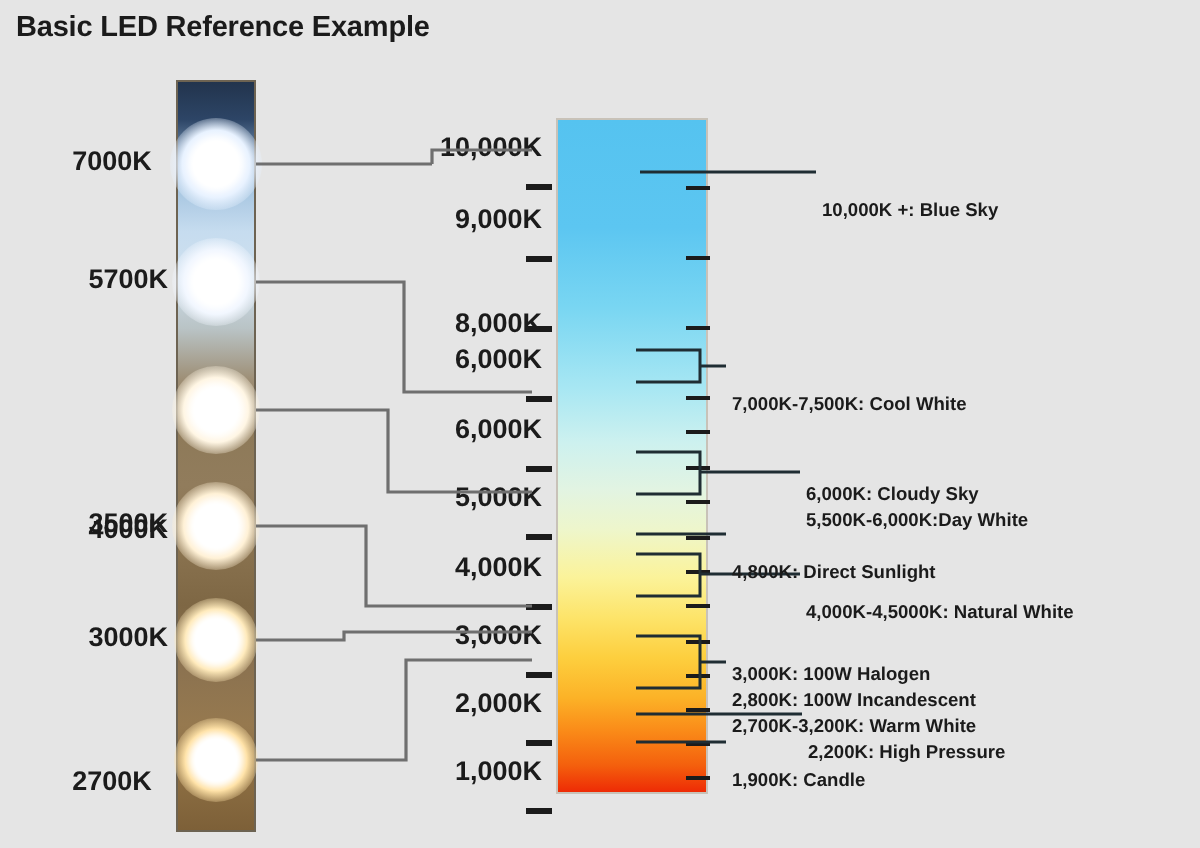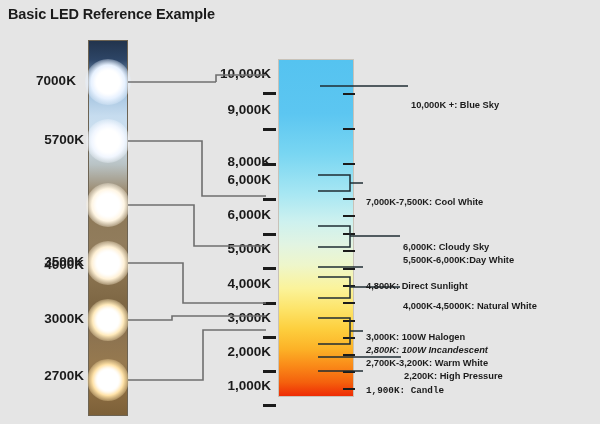--- a/index.html
+++ b/index.html
@@ -196,21 +196,21 @@
         <span class="core"></span>
       </div>
     </div>
 
   <div id="led-label-group">
       <div class="led-label" style="top: 73px; right: auto; left: 28px; width: 56px; text-align: center;">7000K</div>
       <div class="led-label" style="top: 132px; right: auto; left: 28px; width: 56px;">5700K</div>
       <div class="led-label" style="top: 213px; right: auto; left: 28px; width: 56px; margin-top: 44px;">4000K</div>
       <div class="led-label" style="top: 254px; right: auto; left: 28px; width: 56px;">3500K</div>
       <div class="led-label" style="top: 311px; right: auto; left: 28px; width: 56px;">3000K</div>
-      <div class="led-label" style="top: 368px; right: auto; left: 28px; width: 56px;">2700K</div>
+      <div class="led-label" style="top: 383px; right: auto; left: 28px; width: 56px; text-align: center;">2700K</div>
     </div>
 
   <div id="kelvin-bar"></div>
 
   <div id="kelvin-label-group">
       <div class="k-label" style="top: 66px;">10,000K</div>
       <div class="k-tick" style="top: 92px;"></div>
       <div class="k-label" style="top: 102px;">9,000K</div>
       <div class="k-tick" style="top: 128px;"></div>
       <div class="k-label" style="top: 137px; margin-top: 17px;">8,000K</div>
@@ -290,19 +290,19 @@
   </svg>
 
   <div id="annotation-group">
       <div class="anno" style="left: 411px; top: 80px;">10,000K +: Blue Sky</div>
       <div class="anno" style="left: 366px; top: 177px;">7,000K-7,500K: Cool White</div>
       <div class="anno" style="left: 403px; top: 222px;">6,000K: Cloudy Sky</div>
       <div class="anno" style="left: 403px; top: 235px;">5,500K-6,000K:Day White</div>
       <div class="anno" style="left: 366px; top: 261px;">4,800K: Direct Sunlight</div>
       <div class="anno" style="left: 403px; top: 281px;">4,000K-4,5000K: Natural White</div>
       <div class="anno" style="left: 366px; top: 312px;">3,000K: 100W Halogen</div>
-      <div class="anno" style="left: 366px; top: 325px; font-style: italic;">2,800K: 100W Incandescent</div>
+      <div class="anno" style="left: 366px; top: 325px;">2,800K: 100W Incandescent</div>
       <div class="anno" style="left: 366px; top: 338px;">2,700K-3,200K: Warm White</div>
       <div class="anno" style="left: 404px; top: 351px;">2,200K: High Pressure</div>
-      <div class="anno" style="left: 366px; top: 365px; font-family: Liberation Mono, monospace;">1,900K: Candle</div>
+      <div class="anno" style="left: 366px; top: 365px;">1,900K: Candle</div>
     </div>
 
 </div>
 
 </body></html>

